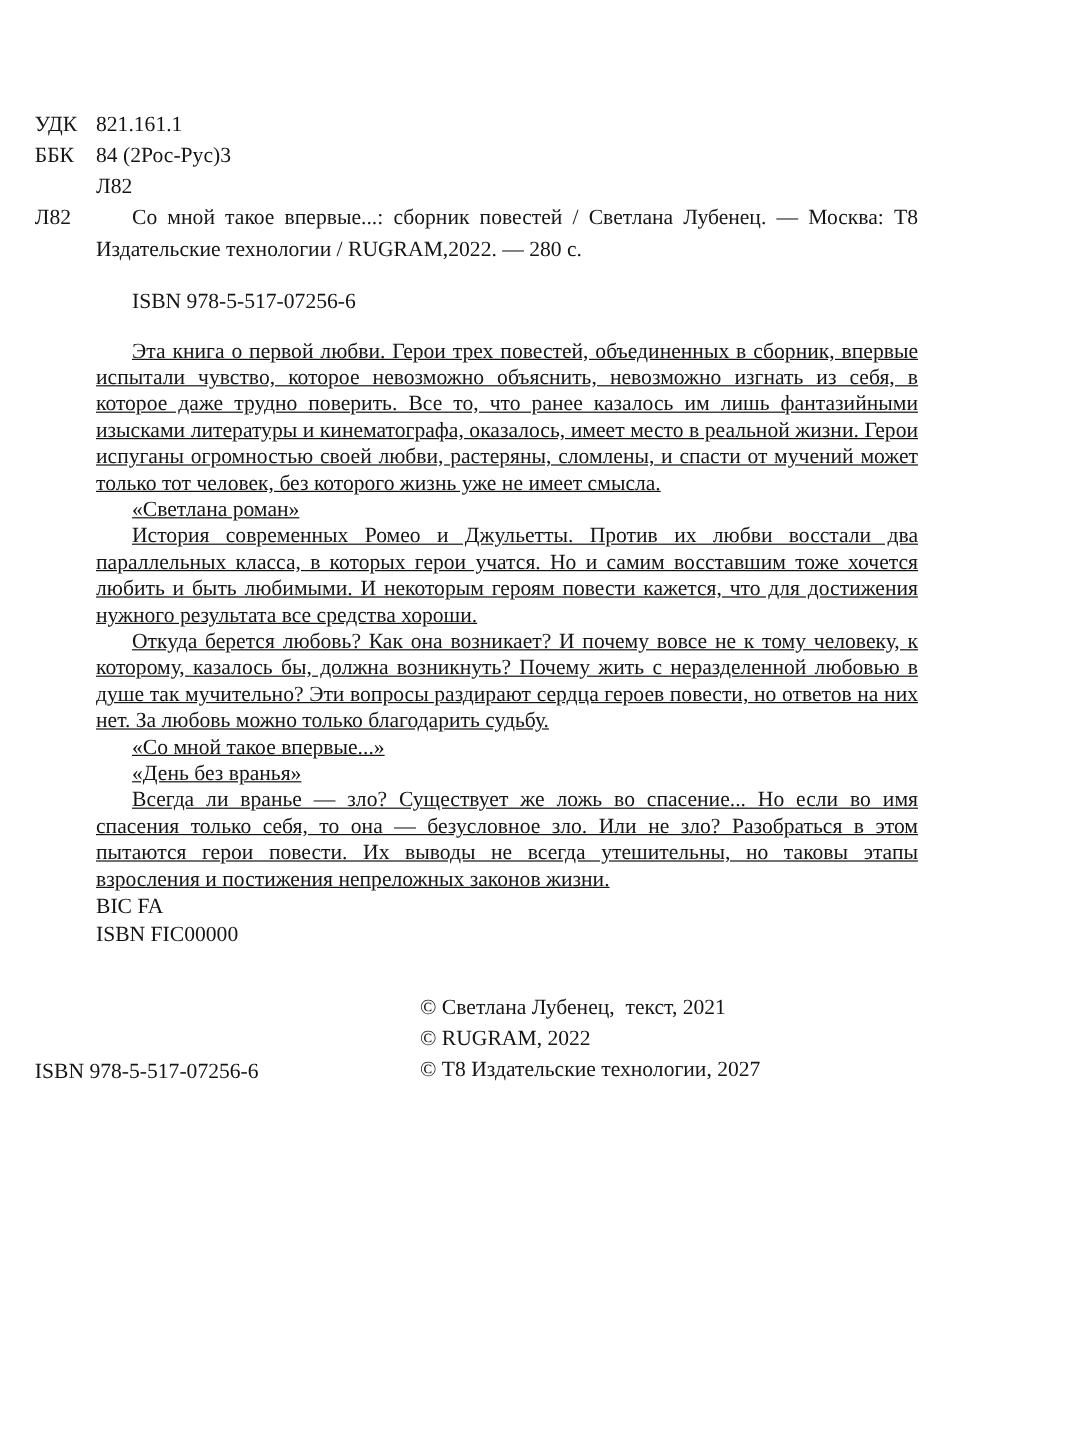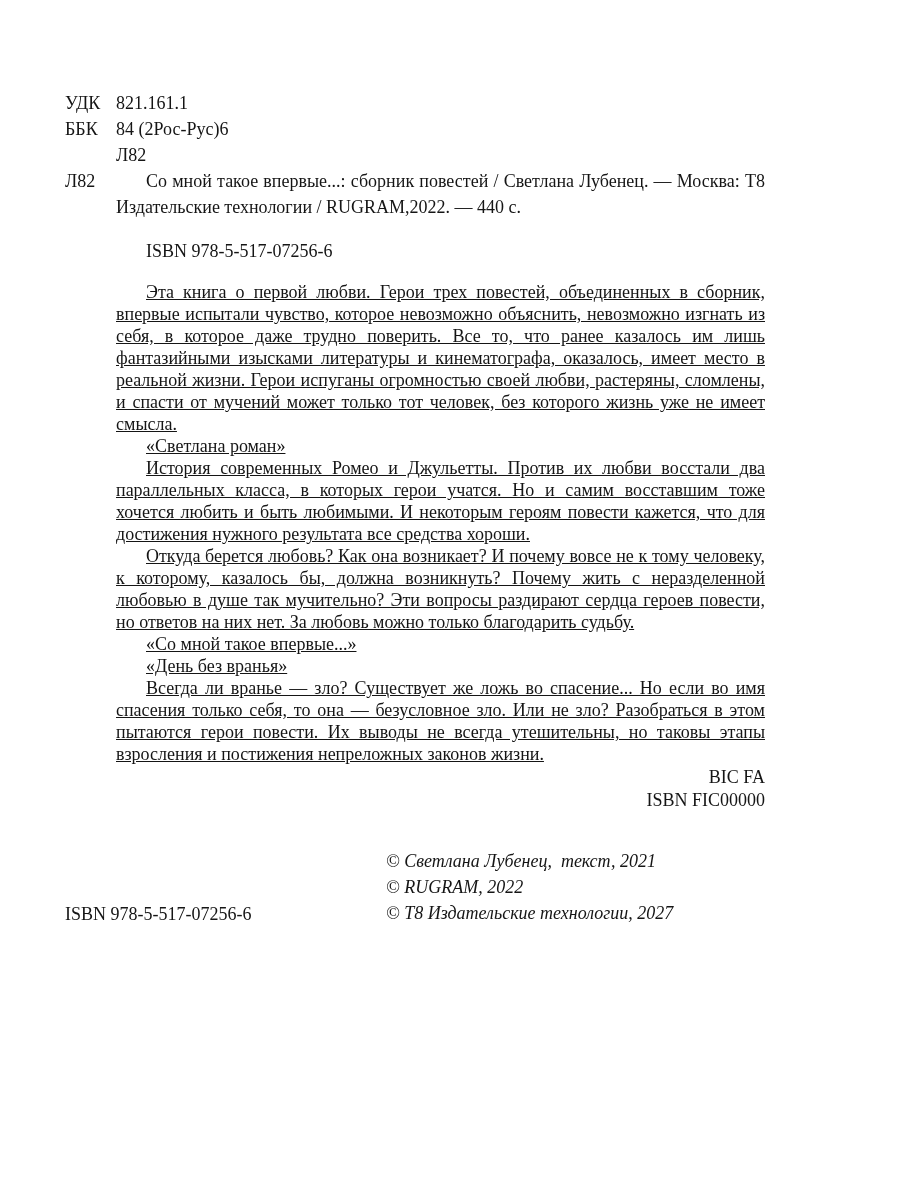--- a/index.html
+++ b/index.html
@@ -9,21 +9,21 @@
   }
   .page {
     position: relative;
     width: 900px;
     height: 1200px;
     box-sizing: border-box;
     background: #ffffff;
     color: #151515;
     font-family: "Liberation Serif", "DejaVu Serif", serif;
     font-size: 18px;
-    padding: 90px 135px 0 116px;
+    padding: 90px 135px 0 80px;
     overflow: hidden;
   }
 
   
   .codes {
     margin-left: -51px;
     line-height: 26px;
   }
   .codes-row { white-space: nowrap; }
   .codes-label {
@@ -68,60 +68,59 @@
   .annotation p {
     margin: 0;
     text-indent: 30px;
     hyphens: auto;
     -webkit-hyphens: auto;
   }
 
   
   .classification {
     margin-top: 1px;
-    text-align: right;
     line-height: 23px;
   }
 
   
   .footer {
     position: relative;
     margin-top: 36px;
   }
   .copyrights {
     margin-left: 270px;
     line-height: 26px;
   }
-  .copyright-item { white-space: pre-wrap; font-style: italic; }
+  .copyright-item { white-space: pre-wrap; }
   .isbn-bottom {
     position: absolute;
     left: -51px;
     bottom: 1px;
     white-space: nowrap;
   }
 </style>
 </head>
 <body>
 
 <div class="page">
 
   <div class="codes">
     <div class="codes-row">
       <span class="codes-label">УДК</span><span>821.161.1</span>
     </div>
     <div class="codes-row">
-      <span class="codes-label">ББК</span><span>84 (2Рос-Рус)6</span>
+      <span class="codes-label">ББК</span><span>84 (2Рос-Рус)3</span>
     </div>
     <div class="codes-row">
       <span class="codes-label"></span><span>Л82</span>
     </div>
   </div>
 
   <p class="bib">
-    <span class="bib-code">Л82</span><span>Со мной такое впервые...: сборник повестей / Светлана Лубенец. — Москва: Т8 Издательские технологии / RUGRAM,2022. — 440 с.</span>
+    <span class="bib-code">Л82</span><span>Со мной такое впервые...: сборник повестей / Светлана Лубенец. — Москва: Т8 Издательские технологии / RUGRAM,2022. — 280 с.</span>
   </p>
 
   <div class="isbn-top">ISBN 978-5-517-07256-6</div>
 
   <div class="annotation">
 
       <p>Эта книга о первой любви. Герои трех повестей, объединенных в сборник, впервые испытали чувство, которое невозможно объяснить, невозможно изгнать из себя, в которое даже трудно поверить. Все то, что ранее казалось им лишь фантазийными изысками литературы и кинематографа, оказалось, имеет место в реальной жизни. Герои испуганы огромностью своей любви, растеряны, сломлены, и спасти от мучений может только тот человек, без которого жизнь уже не имеет смысла.</p>
 
       <p>«Светлана роман»</p>
 

